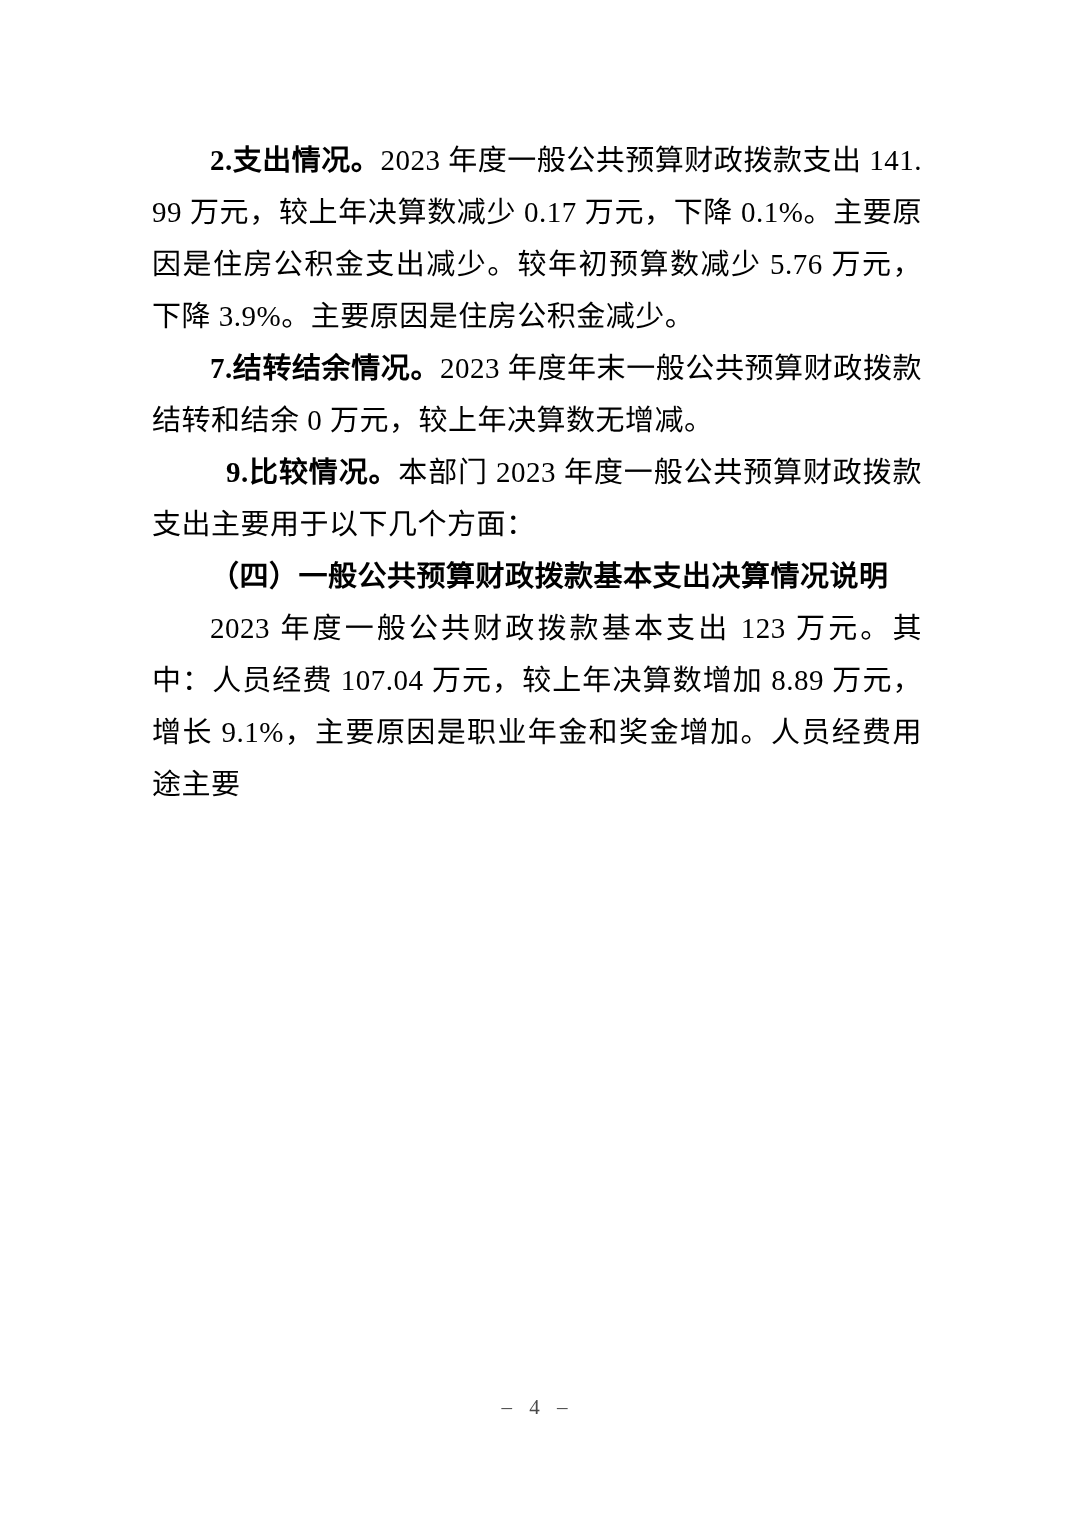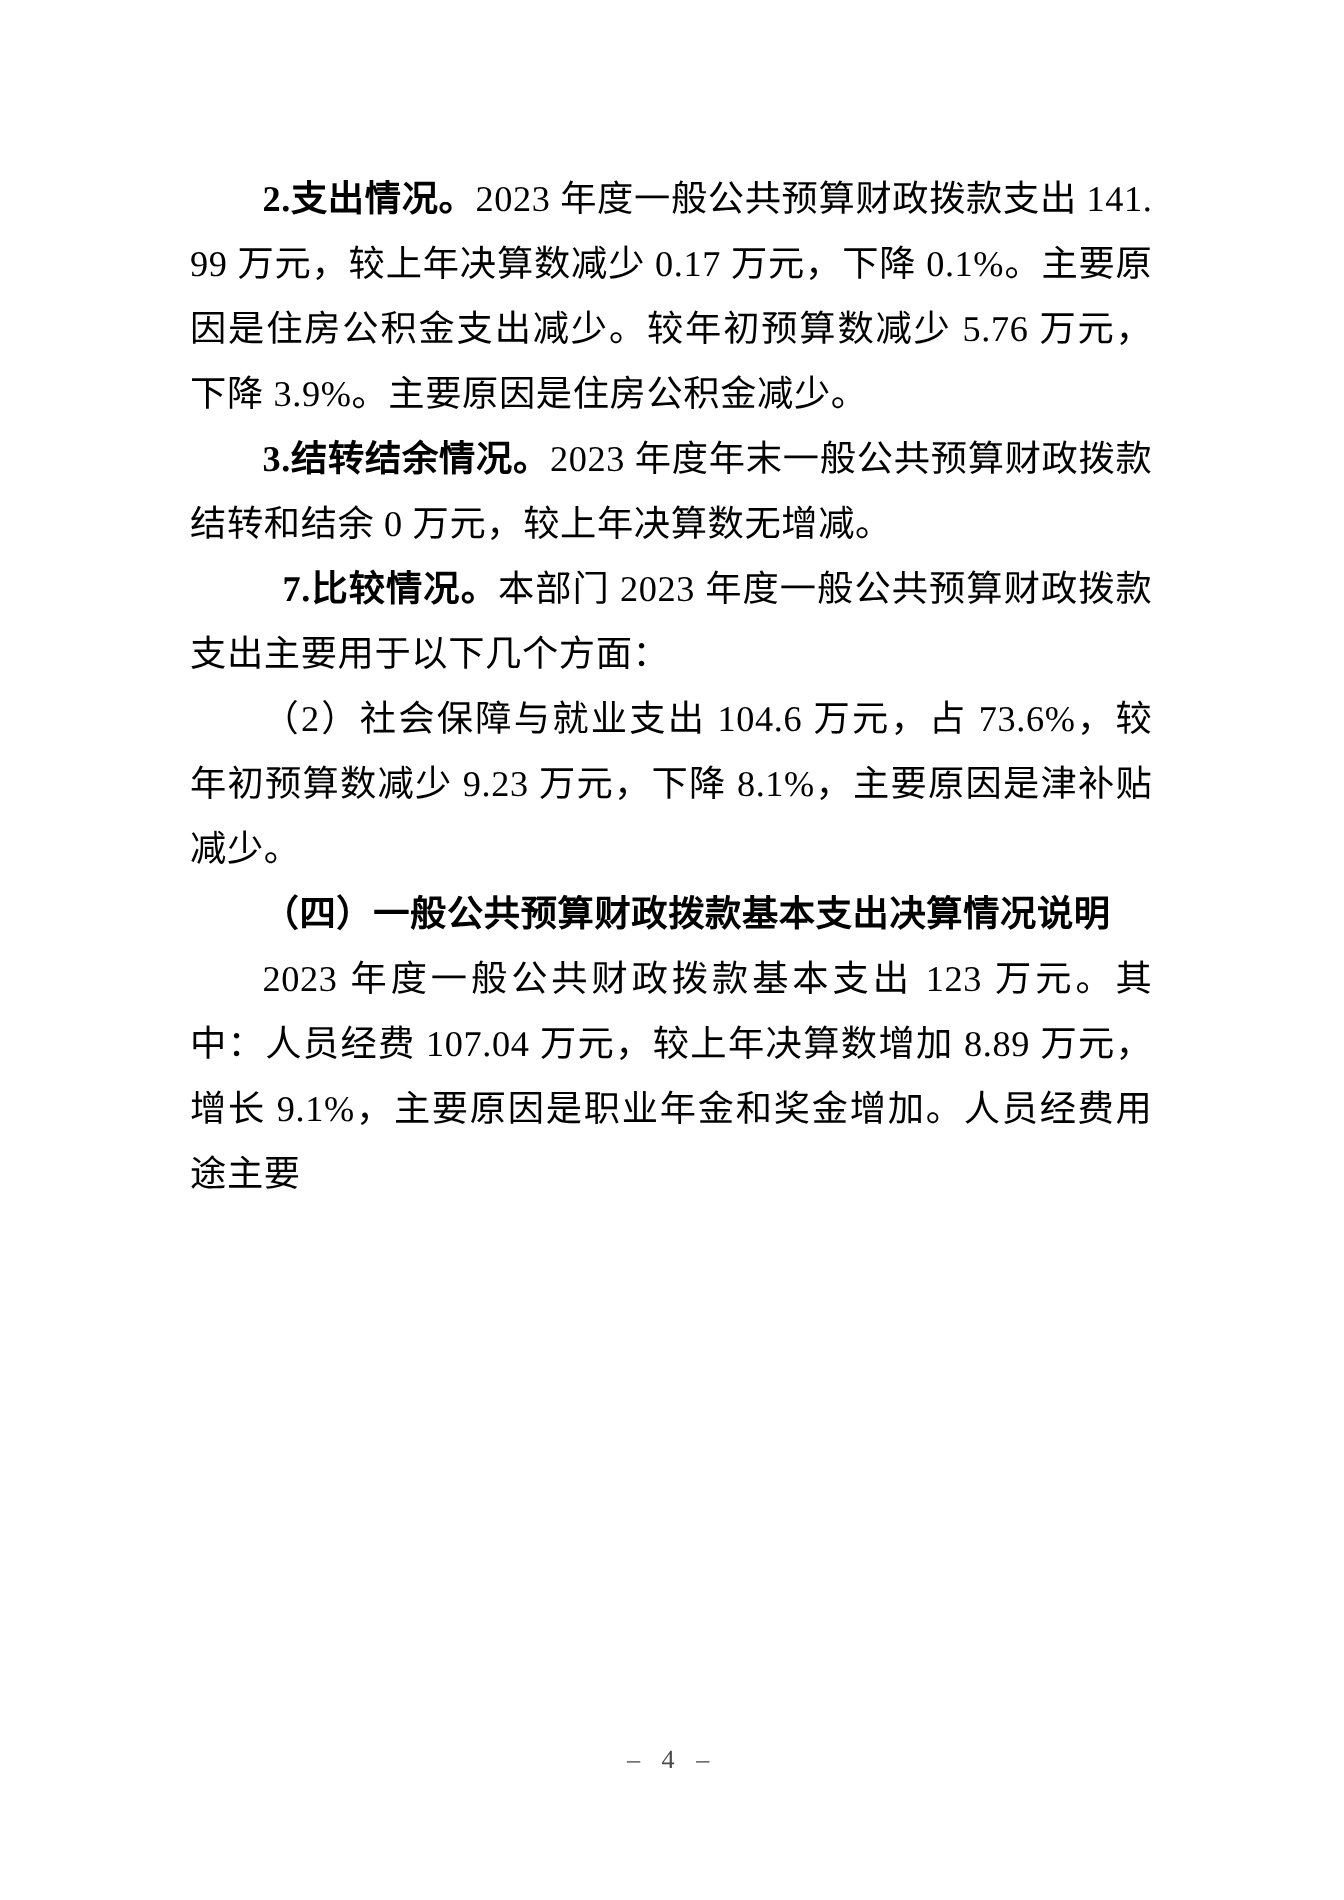--- a/index.html
+++ b/index.html
@@ -53,26 +53,25 @@
   }
 </style>
 </head>
 <body>
 
 <div class="page">
   <div class="content">
 
     <p class="para"><span class="lead">2.支出情况。</span><span>2023 年度一般公共预算财政拨款支出 141.99 万元，较上年决算数减少 0.17 万元，下降 0.1%。主要原因是住房公积金支出减少。较年初预算数减少 5.76 万元，下降 3.9%。主要原因是住房公积金减少。</span></p>
 
-    <p class="para"><span class="lead">3.结转结余情况。</span><span>2023 年度年末一般公共预算财政拨款结转和结余 0 万元，较上年决算数无增减。</span></p>
+    <p class="para"><span class="lead">7.结转结余情况。</span><span>2023 年度年末一般公共预算财政拨款结转和结余 0 万元，较上年决算数无增减。</span></p>
 
-    <p class="para indent-big"><span class="lead">7.比较情况。</span><span>本部门 2023 年度一般公共预算财政拨款支出主要用于以下几个方面：</span></p>
+    <p class="para indent-big"><span class="lead">9.比较情况。</span><span>本部门 2023 年度一般公共预算财政拨款支出主要用于以下几个方面：</span></p>
 
 
-    <p class="para"><span>（2）社会保障与就业支出 104.6 万元，占 73.6%，较年初预算数减少 9.23 万元，下降 8.1%，主要原因是津补贴减少。</span></p>
 
 
 
 
     <p class="para heading"><span class="lead">（四）一般公共预算财政拨款基本支出决算情况说明</span><span></span></p>
 
     <p class="para"><span>2023 年度一般公共财政拨款基本支出 123 万元。其中：人员经费 107.04 万元，较上年决算数增加 8.89 万元，增长 9.1%，主要原因是职业年金和奖金增加。人员经费用途主要</span></p>
 
   </div>
 

